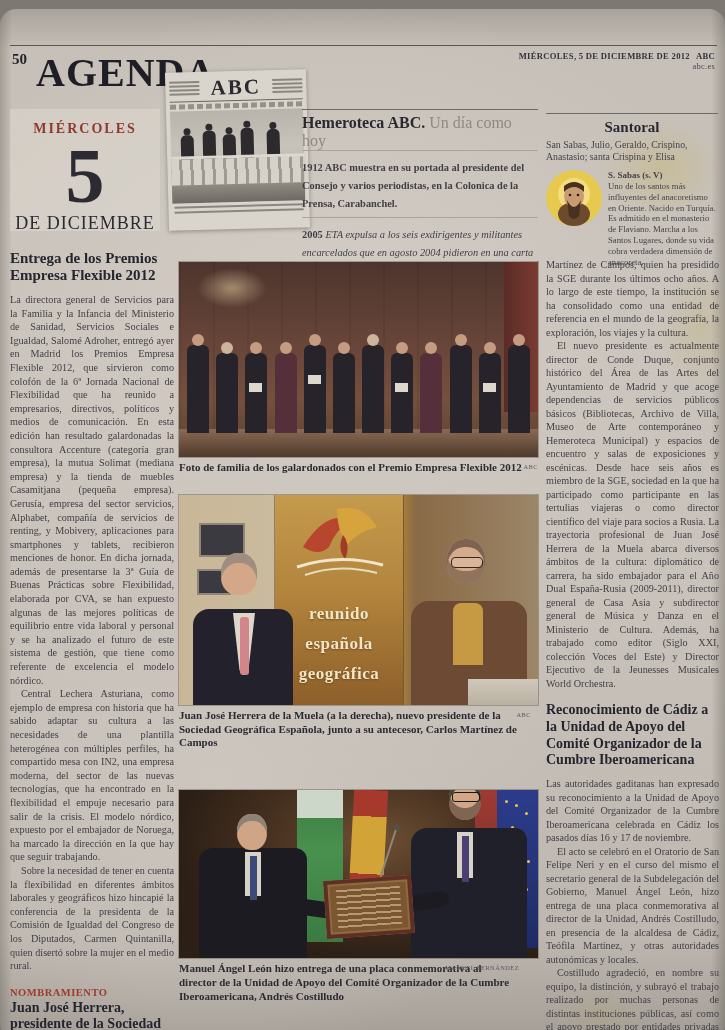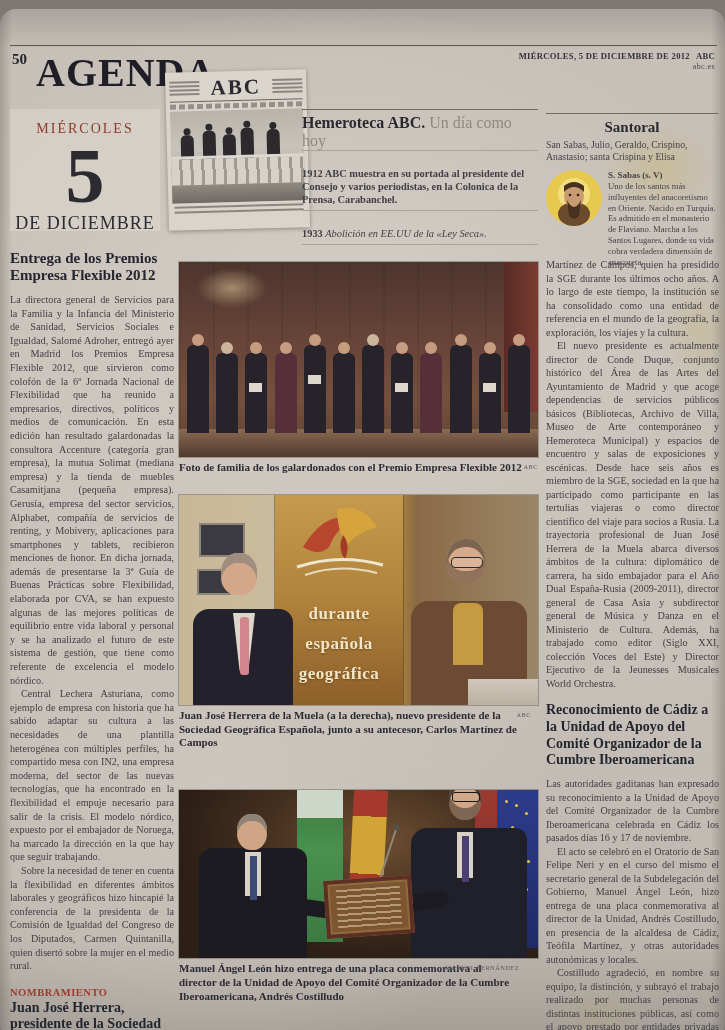--- a/index.html
+++ b/index.html
@@ -18,21 +18,21 @@
       linear-gradient(270deg, rgba(60,55,50,.28) 0, rgba(60,55,50,0) 14px);}
   
   .toprule{position:absolute;left:10px;right:8px;top:36px;height:1px;background:#5c5650;}
   .pagenum{position:absolute;left:12px;top:42px;font-size:15px;font-weight:700;color:#26252c;}
   .section-title{position:absolute;left:36px;top:40px;font-size:40px;font-weight:700;letter-spacing:1px;color:#1f1e26;}
   .dateline{position:absolute;right:10px;top:42px;text-align:right;font-size:8.6px;font-weight:700;color:#33323a;letter-spacing:.3px;}
   .dateline .site{display:block;font-weight:400;font-size:8.4px;color:#4a484f;margin-top:1px;}
   .dateline .brand{margin-left:6px;}
   
   .datebox{position:absolute;left:10px;top:100px;width:150px;height:122px;background:rgba(222,216,207,.55);text-align:center;}
-  .datebox .wd{margin-top:12px;font-size:14px;font-weight:400;letter-spacing:2px;color:#8e3a2e;}
+  .datebox .wd{margin-top:12px;font-size:14px;font-weight:700;letter-spacing:2px;color:#8e3a2e;}
   .datebox .day{font-size:78px;line-height:70px;font-weight:700;color:#2c2b31;margin-top:4px;}
   .datebox .month{font-size:18px;color:#2c2b31;margin-top:2px;letter-spacing:1px;}
   
   .masthead{position:absolute;left:167px;top:62px;width:133px;height:152px;background:#d9d4cc;
     box-shadow:0 1px 4px rgba(40,35,30,.4);transform:rotate(-1.5deg);padding:3px 4px;}
   .mh-top{display:flex;align-items:center;justify-content:space-between;height:26px;border-bottom:1px solid #6a655f;}
   .mh-cols{width:30px;}
   .mh-cols i{display:block;height:2px;background:#8b867f;margin:2px 0;}
   .mh-abc{font-size:21px;font-weight:700;letter-spacing:2px;color:#2a2930;}
   .mh-sub{height:5px;margin:2px 0;background:repeating-linear-gradient(90deg,#95908a 0 6px,transparent 6px 9px);}
@@ -41,21 +41,21 @@
     background:repeating-linear-gradient(90deg,#d6d1c9 0 8px,#9f9a92 8px 11px);border-top:3px solid #dcd7cf;}
   .mh-floor{position:absolute;left:0;right:0;bottom:0;height:18px;background:linear-gradient(180deg,#8f8a82,#6e6962);}
   .mh-fig{position:absolute;bottom:38px;width:13px;height:30px;background:#2c2a2c;border-radius:5px 5px 0 0;}
   .mh-fig::before{content:"";position:absolute;top:-7px;left:3px;width:7px;height:7px;border-radius:50%;background:#2c2a2c;}
   .mh-cap i{display:block;height:2px;background:#8b867f;margin:3px 2px 0;}
   
   .hemeroteca{position:absolute;left:302px;top:100px;width:236px;}
   .hem-rule{height:1px;background:#6f6a64;margin-bottom:4px;}
   .hem-title{font-size:16px;font-weight:700;color:#2a2930;}
   .hem-title .sub{font-weight:400;color:#8e8981;}
-  .hem-entry{border-top:1px solid #a9a39c;padding:16px 0 4px;font-size:10.4px;line-height:13px;font-style:italic;color:#413f45;}
+  .hem-entry{border-top:1px solid #a9a39c;padding:8px 0 4px;font-size:10.4px;line-height:18px;font-style:italic;color:#413f45;}
   .hem-entry:first-of-type{border-top:none;}
   .hem-entry b{font-style:normal;font-weight:700;}
   .hem-entry.roman{font-style:normal;font-weight:600;}
   
   .santoral{position:absolute;left:546px;top:104px;width:172px;}
   .san-rule{height:1px;background:#6f6a64;margin-bottom:5px;}
   .san-title{font-size:15px;font-weight:700;color:#2a2930;text-align:center;}
   .san-names{font-size:9.8px;line-height:11.6px;margin-top:3px;color:#45434a;}
   .san-feat{display:flex;margin-top:8px;}
   .san-icon{flex:0 0 56px;height:56px;margin-right:6px;}
@@ -187,21 +187,20 @@
       </div>
   </div>
 
   <div class="hemeroteca">
     <div class="hem-rule"></div>
     <div class="hem-title">
       <b>Hemeroteca ABC.</b>
       <span class="sub">Un día como hoy</span>
     </div>
     <div class="hem-entry roman"><b>1912</b> <span>ABC muestra en su portada al presidente del Consejo y varios periodistas, en la Colonica de la Prensa, Carabanchel.</span></div>
-    <div class="hem-entry"><b>1933</b> <span>Abolición en EE.UU de la «Ley Seca».</span></div>
     <div class="hem-entry"><b>2005</b> <span>ETA expulsa a los seis exdirigentes y militantes encarcelados que en agosto 2004 pidieron en una carta el abandono de las armas.</span></div>
     <div class="hem-entry"><b>2010</b> <span>Vuelta a la normalidad en los aeropuertos españoles y expediente laboral a 442 controladores.</span></div>
   </div>
 
   <div class="santoral">
     <div class="san-rule"></div>
     <div class="san-title">Santoral</div>
     <div class="san-names">San Sabas, Julio, Geraldo, Crispino, Anastasio; santa Crispina y Elisa</div>
     <div class="san-feat">
       <svg class="san-icon" viewBox="0 0 56 56">
@@ -262,21 +261,21 @@
       <div class="p2-frame" style="left:18px;top:74px;width:34px;height:26px"></div>
       <div class="p2-banner">
         <svg class="p2-bird" viewBox="0 0 108 86">
           <path d="M18 46 Q40 10 66 18 Q50 30 44 46 Q34 56 18 46 Z" fill="#b8452e"></path>
           <path d="M52 8 Q78 2 92 26 Q74 30 62 44 Q52 30 52 8 Z" fill="#d6a33c"></path>
           <path d="M58 34 Q66 44 60 58 Q52 48 58 34 Z" fill="#a33a28"></path>
           <path d="M12 66 Q54 52 98 64" stroke="#efe6cd" stroke-width="3" fill="none"></path>
           <path d="M20 74 Q54 62 92 72" stroke="#e7dcbd" stroke-width="2" fill="none"></path>
         </svg>
         <div class="p2-text">
-          <div>durante</div>
+          <div>reunido</div>
           <div>española</div>
           <div>geográfica</div>
         </div>
       </div>
       <div class="p2-man p2-left">
         <div class="body"></div>
         <div class="shirt"></div>
         <div class="tie"></div>
         <div class="head"></div>
       </div>

